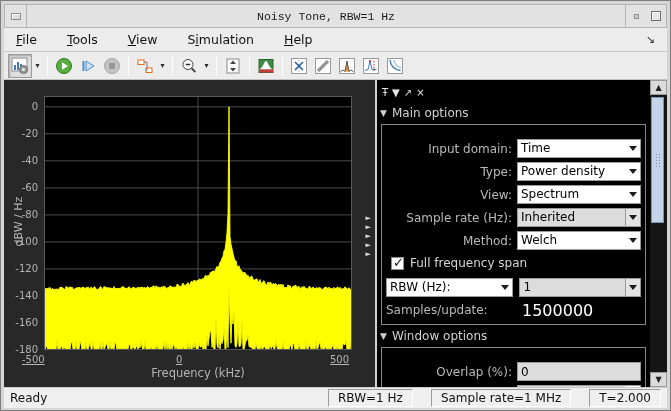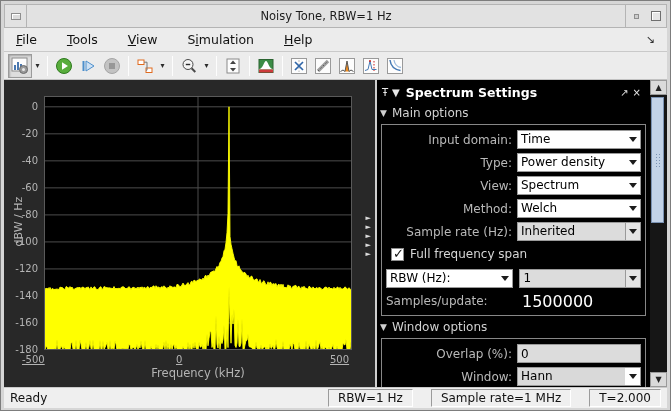--- a/index.html
+++ b/index.html
@@ -3,21 +3,21 @@
 <meta charset="utf-8">
 <style>
   html,body{margin:0;padding:0;background:#9a9a9a;}
   *{box-sizing:border-box;}
   .window{
     position:relative;width:671px;height:411px;
     border:1px solid #7d7d7d;background:#d6d6d6;padding:3px;
     font-family:"DejaVu Sans","Liberation Sans",sans-serif;overflow:hidden;
   }
   
-  .titlebar{height:24px;background:#e2e2e2;border:1px solid #b4b4b4;display:flex;align-items:center;}
+  .titlebar{height:24px;background:#e2e2e2;border:1px solid #b4b4b4;display:flex;align-items:center;font-family:Liberation Mono, monospace;}
   .win-corner-btn{width:22px;height:22px;border-right:1px solid #b4b4b4;display:flex;align-items:center;justify-content:center;}
   .win-corner-btn .glyph{width:10px;height:7px;border:1px solid #8e8e8e;background:#dcdcdc;box-shadow:inset 1px 1px 0 #fff;}
   .title-text{flex:1;text-align:center;font-size:11.5px;color:#1c1c1c;}
   .win-right{display:flex;align-items:center;height:100%;border-left:1px solid #b4b4b4;}
   .win-btn{width:20px;height:22px;display:flex;align-items:center;justify-content:center;}
   .win-btn .dot{width:5px;height:5px;border:1px solid #8e8e8e;background:#cdcdcd;}
   .win-btn .sq{width:10px;height:10px;border:1px solid #6f6f6f;background:#e6e6e6;box-shadow:inset 1px 1px 0 #fff;}
   
   .menubar{height:24px;background:#ececec;border-bottom:1px solid #c9c9c9;display:flex;align-items:center;padding:0 12px;font-size:12.5px;color:#111;}
   .menu-item{margin-right:30px;cursor:default;white-space:nowrap;}
@@ -40,21 +40,21 @@
   .expand-arrows{position:absolute;right:4px;top:134px;display:flex;flex-direction:column;gap:1px;}
   .expand-arrows span{font-size:7px;color:#dcdcdc;line-height:8px;}
   
   .panel{width:292px;background:#000;border-left:2px solid #cfcfcf;display:flex;}
   .panel-content{width:273px;color:#bdbdbd;overflow:hidden;padding-top:2px;}
   .panel-header{height:20px;display:flex;align-items:center;padding:0 5px;color:#fff;}
   .panel-header .ph-icon{font-size:10px;color:#e8e8e8;margin-right:4px;}
   .panel-header .ph-title{font-weight:bold;font-size:12.5px;flex:1;margin-left:2px;}
   .sec-header{display:flex;align-items:center;height:22px;font-size:12px;color:#d2d2d2;padding:0 3px;}
   .sec-header .tri{font-size:9px;margin-right:5px;color:#cfcfcf;}
-  .groupbox{border:1px solid #878787;margin:0 4px;padding:3px 4px 4px 4px;}
+  .groupbox{border:1px solid #878787;margin:0 4px;padding:12px 4px 4px 4px;}
   .row{display:flex;align-items:center;height:23px;}
   .row .lbl{flex:1;text-align:right;padding-right:5px;font-size:12px;color:#b9b9b9;white-space:nowrap;}
   .combo{display:flex;align-items:stretch;width:124px;height:19px;background:#fff;border:1px solid #9a9a9a;}
   .combo .val{flex:1;font-size:12px;color:#000;padding:1px 3px;white-space:nowrap;overflow:hidden;}
   .combo .arr{width:15px;display:flex;align-items:center;justify-content:center;}
   .combo .arr::after{content:"";border:4px solid transparent;border-top:5px solid #1c1c1c;margin-top:4px;}
   .combo.edit .val{background:#dcdcdc;}
   .combo.edit .arr{background:#e4e4e4;border-left:1px solid #9a9a9a;}
   .combo.gray .val{background:#d9d9d9;}
   .tfield{width:124px;height:19px;background:#dcdcdc;border:1px solid #9a9a9a;font-size:12px;color:#000;padding:0 3px;font-family:inherit;}
@@ -254,21 +254,20 @@
         <div class="xtick" style="left: 18px; top: 274px;">-500</div>
         <div class="xtick" style="left: 172px; top: 274px;">0</div>
         <div class="xtick" style="left: 326px; top: 274px;">500</div>
       </div>
 
     <div class="panel">
       <div class="panel-content">
         <div class="panel-header">
           <span class="ph-icon">Ŧ</span>
           <span class="ph-icon">▼</span>
-          <span class="ph-title">Spectrum Settings</span>
           <span class="ph-icon">↗</span>
           <span class="ph-icon">×</span>
         </div>
 
         <div class="sec-header">
           <span class="tri">▼</span>
           <span>Main options</span>
         </div>
 
         <div class="groupbox">
@@ -287,30 +286,30 @@
             </div>
           </div>
           <div class="row">
             <span class="lbl">View:</span>
             <div class="combo">
               <span class="val">Spectrum</span>
               <span class="arr"></span>
             </div>
           </div>
           <div class="row">
+            <span class="lbl">Sample rate (Hz):</span>
+            <div class="combo edit">
+              <span class="val">Inherited</span>
+              <span class="arr"></span>
+            </div>
+          </div>
+          <div class="row">
             <span class="lbl">Method:</span>
             <div class="combo">
               <span class="val">Welch</span>
-              <span class="arr"></span>
-            </div>
-          </div>
-          <div class="row">
-            <span class="lbl">Sample rate (Hz):</span>
-            <div class="combo edit">
-              <span class="val">Inherited</span>
               <span class="arr"></span>
             </div>
           </div>
           <div class="chk-row">
             <span class="checkbox checked" id="full-span-chk"></span>
             <span class="chk-lbl">Full frequency span</span>
           </div>
           <div class="rbw-row">
             <div class="combo sel">
               <span class="val">RBW (Hz):</span>

